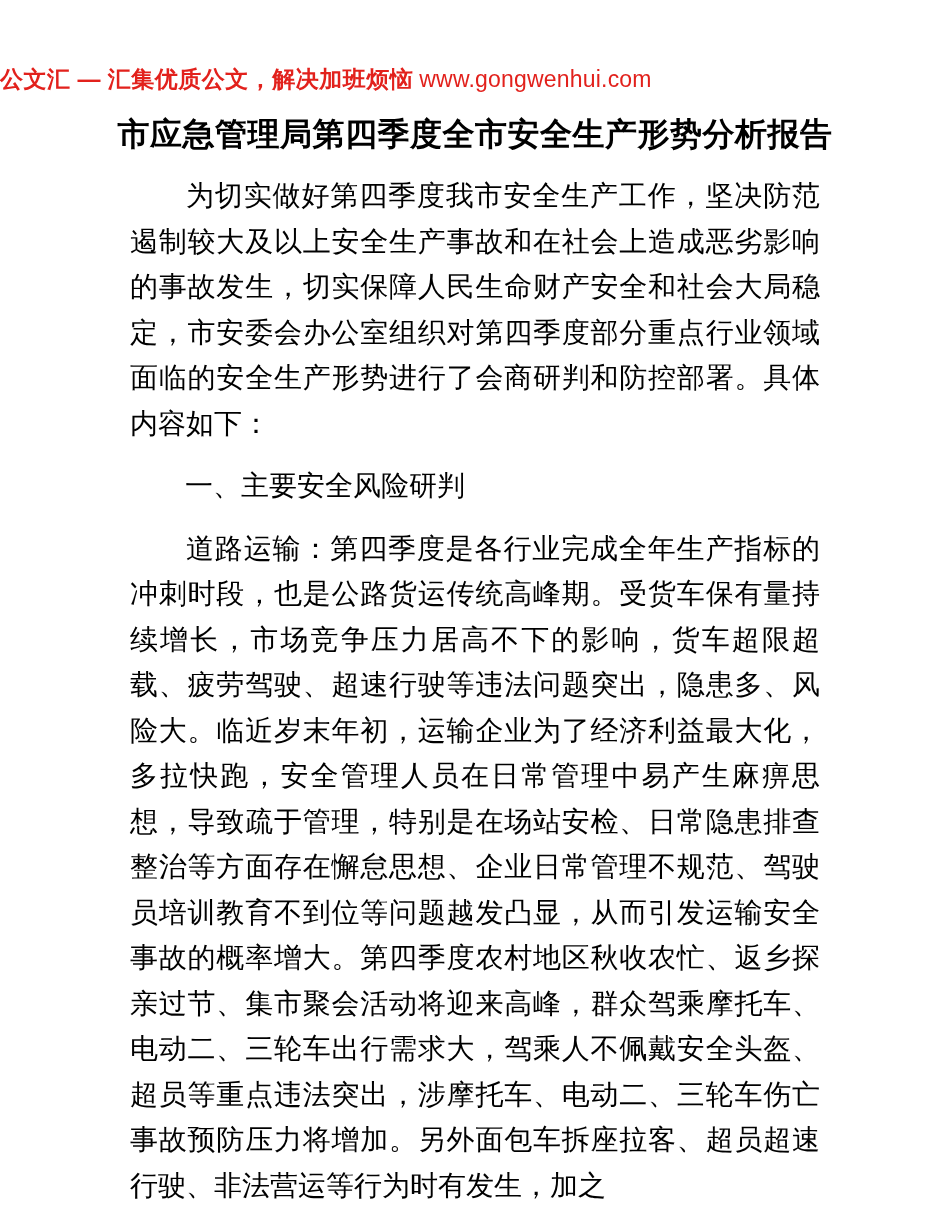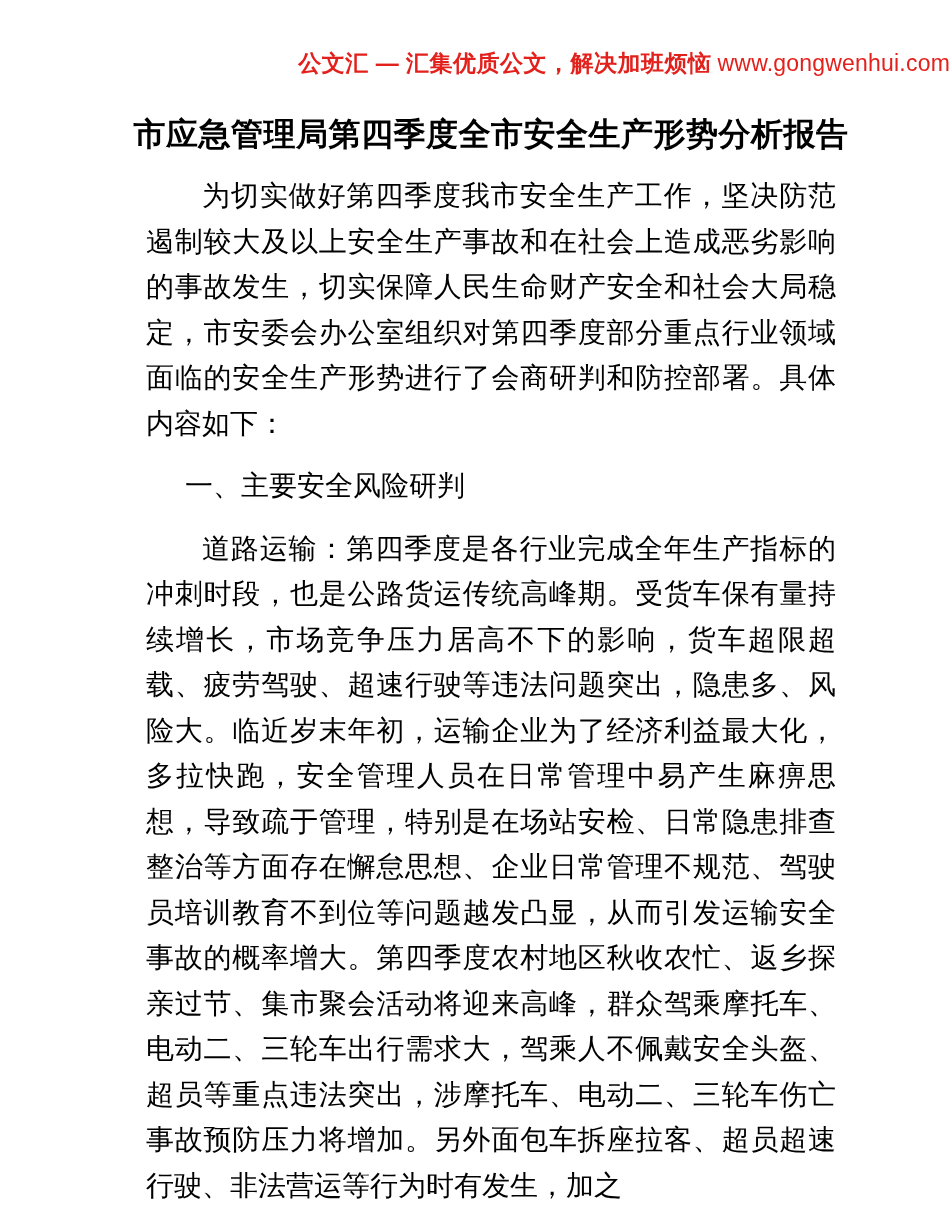--- a/index.html
+++ b/index.html
@@ -19,24 +19,24 @@
     height: 1230px;
     margin: 0 auto;
     background: #ffffff;
     overflow: hidden;
     box-sizing: border-box;
   }
 
   
   .site-header {
     position: absolute;
-    top: 52px;
+    top: 68px;
     left: 0;
     width: 950px;
-    text-align: right;
+    text-align: left;
     line-height: 1;
     white-space: nowrap;
   }
   .site-header .hdr-cn {
     font-family: "Liberation Sans", "DejaVu Sans", sans-serif;
     font-size: 23px;
     font-weight: 700;
     color: #e2211c;
     letter-spacing: 0.5px;
   }
@@ -46,21 +46,21 @@
     font-weight: 400;
     color: #e2211c;
     letter-spacing: 0.2px;
     padding-left: 6px;
   }
 
   
   .doc {
     position: absolute;
     top: 112px;
-    left: 129px;
+    left: 113px;
     width: 724px;
   }
 
   .doc-title {
     font-size: 32px;
     font-weight: 700;
     line-height: 44px;
     text-align: center;
     letter-spacing: 0.5px;
     margin: 0 0 12px 0;
@@ -78,21 +78,21 @@
     letter-spacing: 0px;
     color: #000;
   }
   p.para.indent {
     text-indent: 2em;
   }
   p.heading {
     font-size: 28px;
     font-weight: 400;
     line-height: 45.5px;
-    margin: 0;
+    margin: 16px;
     text-indent: 2em;
     color: #000;
   }
 </style>
 </head>
 <body>
 
 <div class="page">
 
   <div class="site-header">

